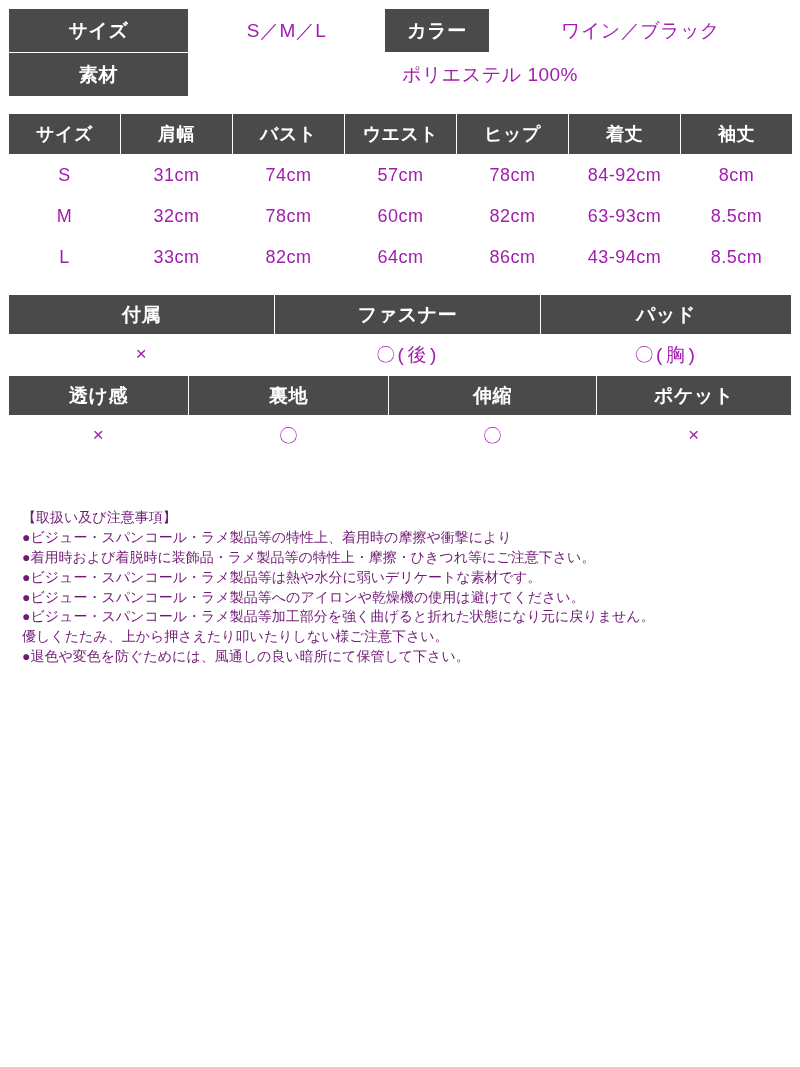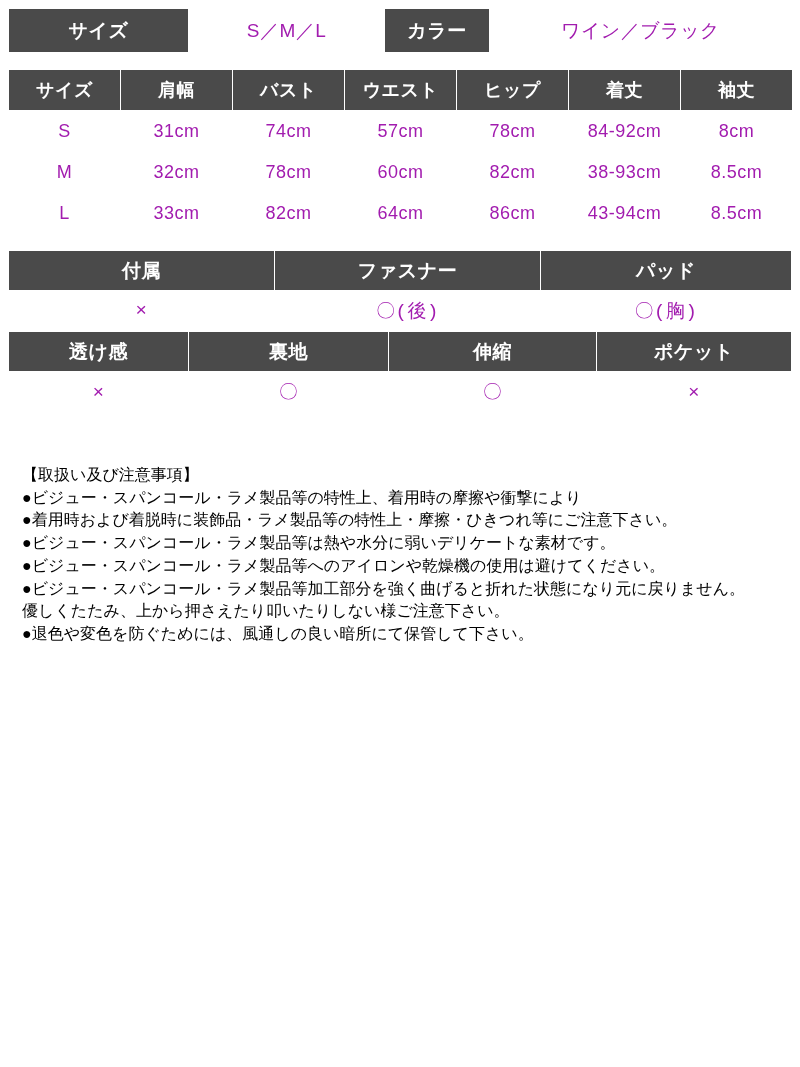--- a/index.html
+++ b/index.html
@@ -37,43 +37,47 @@
     background: #4a4a4a;
     color: #ffffff;
     font-weight: bold;
   }
   .spec-table td { height: 44px; }
   .size-table { margin-top: 16px; }
   .size-table td { height: 41px; font-size: 18px; }
   .size-table td.hd { font-size: 18px; }
   .attr-table { margin-top: 16px; }
   .attr-table td { height: 40px; font-family: Liberation Mono, monospace; }
-  .attr-table2 { margin-top: 0px; }
+  .attr-table2 { margin-top: 0px; font-family: Liberation Mono, monospace; }
   .attr-table2 td { height: 40px; }
   .notes {
     margin-top: 52px;
     padding-left: 14px;
-    font-size: 16px;
+    font-size: 14px;
     line-height: 1.42;
-    color: #000000;
+    color: #701a75;
   }
   .notes div { white-space: nowrap; }
 </style>
 </head>
 <body>
 
 <div class="page">
 
   <table class="spec-table">
     <tbody>
         <tr>
       <td class="hd" style="width:180px">サイズ</td>
       <td style="width:196px">S／M／L</td>
       <td class="hd" style="width:105px">カラー</td>
       <td>ワイン／ブラック</td>
+    </tr>
+    <tr>
+      <td class="hd">素材</td>
+      <td colspan="3">ポリエステル 100%</td>
     </tr>
   </tbody>
     </table>
 
   <table class="size-table">
     <tbody>
         <tr>
       <td class="hd" style="width:112px">サイズ</td>
       <td class="hd" style="width:112px">肩幅</td>
       <td class="hd" style="width:112px">バスト</td>
@@ -90,21 +94,21 @@
       <td>78cm</td>
       <td>84-92cm</td>
       <td>8cm</td>
     </tr>
     <tr>
       <td>M</td>
       <td>32cm</td>
       <td>78cm</td>
       <td>60cm</td>
       <td>82cm</td>
-      <td>38-93cm</td>
+      <td>63-93cm</td>
       <td>8.5cm</td>
     </tr>
     <tr>
       <td>L</td>
       <td>33cm</td>
       <td>82cm</td>
       <td>64cm</td>
       <td>86cm</td>
       <td>43-94cm</td>
       <td>8.5cm</td>

